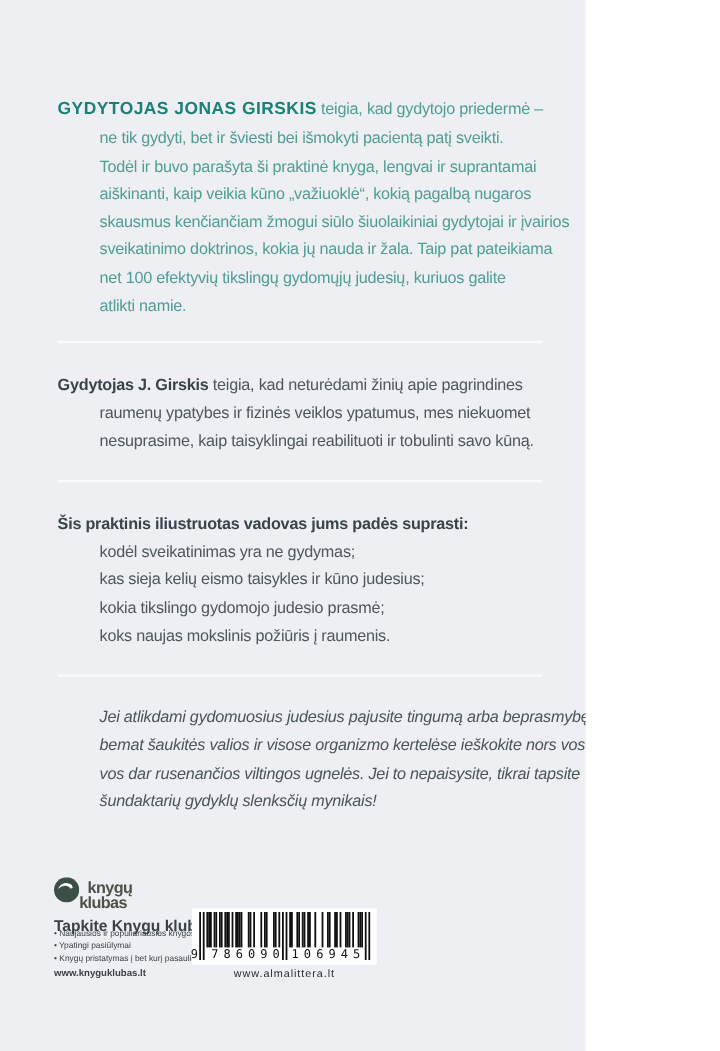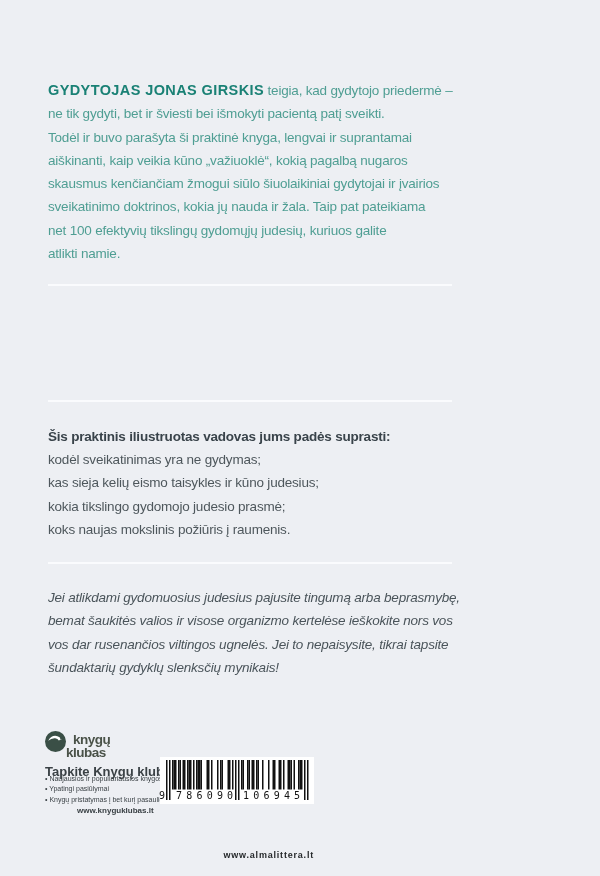--- a/index.html
+++ b/index.html
@@ -1,61 +1,66 @@
 <!DOCTYPE html>
 <html><head>
 <meta charset="utf-8">
 <style>
   html,body{margin:0;padding:0;}
   body{font-family:"Liberation Sans", sans-serif;}
   .cover{
     position:relative;
-    width:600px;height:876px;
+    width:488px;height:876px;
     background:#edeff3;
     overflow:hidden;
   }
   .abs{position:absolute;}
   .para{line-height:23.3px;font-size:13.5px;letter-spacing:-0.2px;width:520px;}
   .teal{color:#4f9e93;}
   .teal .lead{font-size:14.5px;font-weight:bold;color:#1a8175;letter-spacing:0.4px;}
   .dark{color:#4e575c;}
   .dark .lead{font-weight:bold;color:#39434a;}
-  .lines{white-space:pre-line;}
+  .lines{white-space:pre-line;margin-left:35px;}
   .divider{height:2px;background:#fafbfd;width:404px;left:48px;}
   .guide-heading{font-size:13.5px;font-weight:bold;color:#39434a;letter-spacing:-0.2px;line-height:23.3px;}
   .warning{font-style:italic;color:#4a545a;}
   
   .logo-text{font-weight:bold;color:#4a5248;letter-spacing:-0.5px;font-size:13.5px;line-height:13px;}
   
   .club-tagline{font-size:13px;font-weight:bold;color:#3a4145;}
   .club-benefits{font-size:7px;color:#3a4145;line-height:10.8px;white-space:pre-line;}
   .club-website{font-size:8px;font-weight:bold;color:#3a4145;}
   
   .barcode-box{left:160px;top:757px;width:154px;height:47px;background:#ffffff;}
   .bc-digit{position:absolute;top:32.5px;font-family:"DejaVu Sans Mono", monospace;font-size:10px;color:#111;background:transparent;}
-  .alma{left:160px;top:806px;width:154px;text-align:right;font-size:9px;font-weight:bold;letter-spacing:0.8px;color:#26292b;margin-top:44px;}
+  .alma{left:160px;top:806px;width:154px;text-align:center;font-size:9px;font-weight:normal;letter-spacing:0.8px;color:#26292b;}
 </style>
 </head>
 <body>
 
 <div class="cover">
 
   <div class="abs para teal" style="left:48px;top:79px;">
     <span class="lead">GYDYTOJAS JONAS GIRSKIS</span><span> teigia, kad gydytojo priedermė –</span>
     <div class="lines">ne tik gydyti, bet ir šviesti bei išmokyti pacientą patį sveikti.
 Todėl ir buvo parašyta ši praktinė knyga, lengvai ir suprantamai
 aiškinanti, kaip veikia kūno „važiuoklė“, kokią pagalbą nugaros
 skausmus kenčiančiam žmogui siūlo šiuolaikiniai gydytojai ir įvairios
 sveikatinimo doktrinos, kokia jų nauda ir žala. Taip pat pateikiama
 net 100 efektyvių tikslingų gydomųjų judesių, kuriuos galite
 atlikti namie.</div>
   </div>
 
   <div class="abs divider" style="top:284px;"></div>
 
+  <div class="abs para dark" style="left:48px;top:309px;">
+    <span class="lead">Gydytojas J. Girskis</span><span> teigia, kad neturėdami žinių apie pagrindines</span>
+    <div class="lines">raumenų ypatybes ir fizinės veiklos ypatumus, mes niekuomet
+nesuprasime, kaip taisyklingai reabilituoti ir tobulinti savo kūną.</div>
+  </div>
 
   <div class="abs divider" style="top:400px;"></div>
 
   <div class="abs guide-heading" style="left:48px;top:425px;">Šis praktinis iliustruotas vadovas jums padės suprasti:</div>
   <div class="abs para dark lines" style="left:48px;top:448px;">kodėl sveikatinimas yra ne gydymas;
 kas sieja kelių eismo taisykles ir kūno judesius;
 kokia tikslingo gydomojo judesio prasmė;
 koks naujas mokslinis požiūris į raumenis.</div>
 
   <div class="abs divider" style="top:562px;"></div>
@@ -72,21 +77,21 @@
 
   <div class="abs para dark warning lines" style="left:48px;top:586px;">Jei atlikdami gydomuosius judesius pajusite tingumą arba beprasmybę,
 bemat šaukitės valios ir visose organizmo kertelėse ieškokite nors vos
 vos dar rusenančios viltingos ugnelės. Jei to nepaisysite, tikrai tapsite
 šundaktarių gydyklų slenksčių mynikais!</div>
 
   <div class="abs club-tagline" style="left:45px;top:764px;">Tapkite Knygų klubo nariu!</div>
   <div class="abs club-benefits" style="left:45px;top:773.5px;">•  Naujausios ir populiariausios knygos
 •  Ypatingi pasiūlymai
 •  Knygų pristatymas į bet kurį pasaulio kraštą</div>
-  <div class="abs club-website" style="left:45px;top:806px;margin-left:32px;">www.knyguklubas.lt</div>
+  <div class="abs club-website" style="left:45px;top:806px;">www.knyguklubas.lt</div>
 
   <div class="abs barcode-box">
     <svg id="bc-svg" width="154" height="47">
         <rect x="6" y="3" width="1.5" height="40" fill="#111111"></rect>
         <rect x="9" y="3" width="1.5" height="40" fill="#111111"></rect>
         <rect x="12" y="3" width="1.5" height="29.5" fill="#111111"></rect>
         <rect x="13.5" y="3" width="1.5" height="29.5" fill="#111111"></rect>
         <rect x="15" y="3" width="1.5" height="29.5" fill="#111111"></rect>
         <rect x="18" y="3" width="1.5" height="29.5" fill="#111111"></rect>
         <rect x="19.5" y="3" width="1.5" height="29.5" fill="#111111"></rect>

